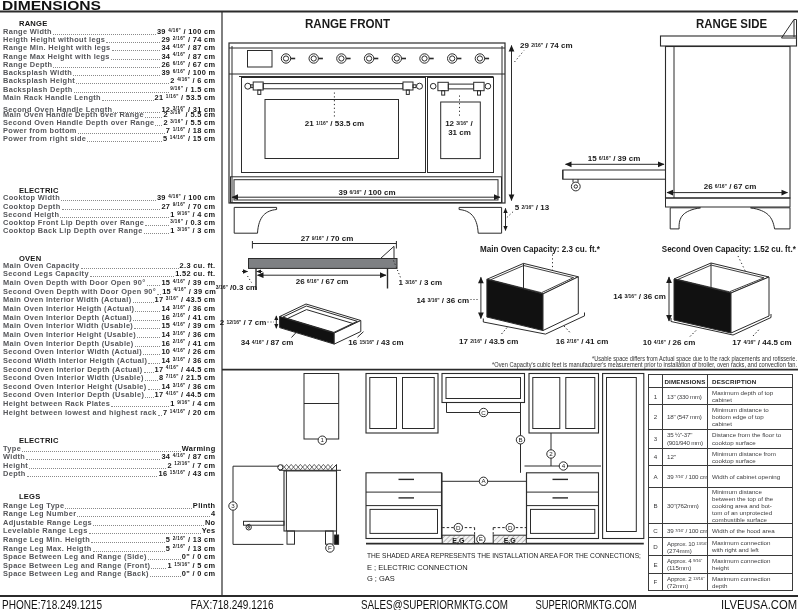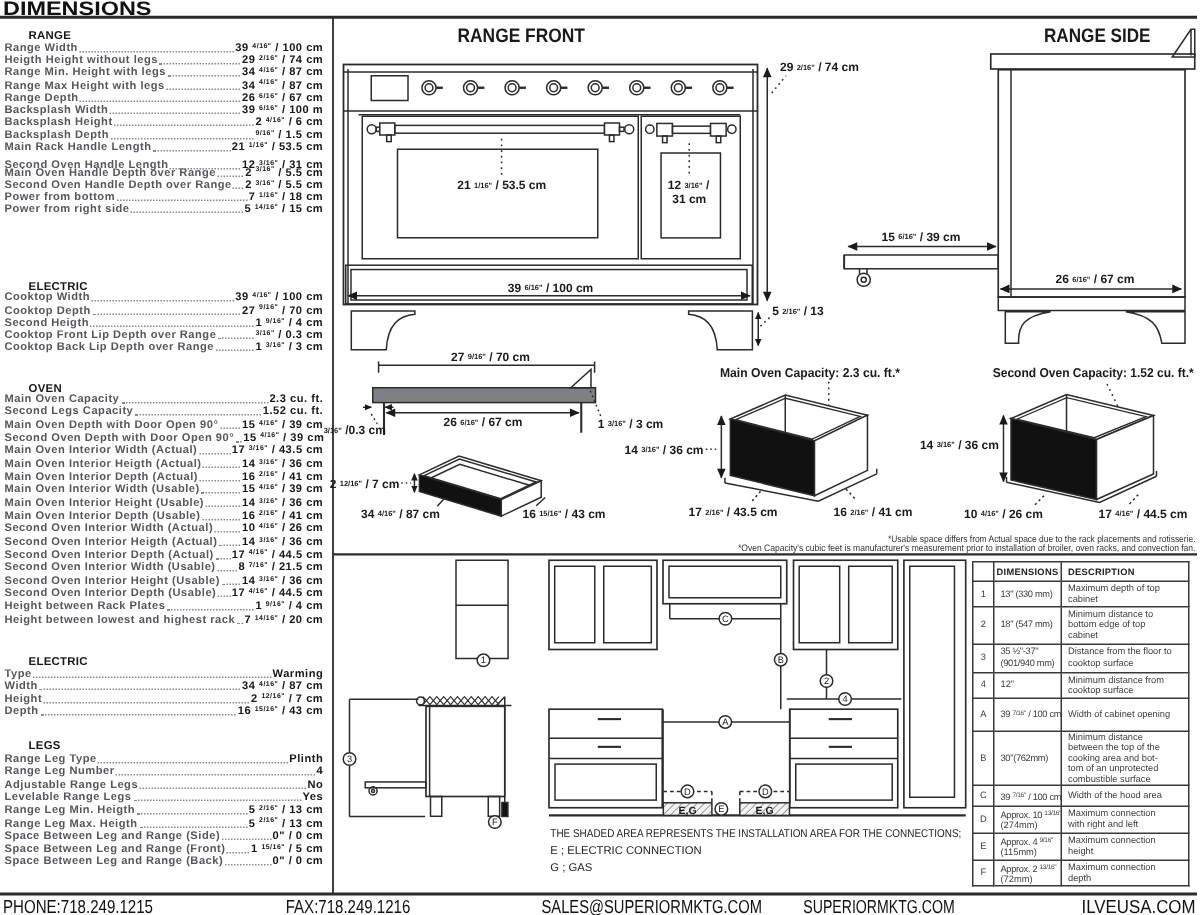--- a/index.html
+++ b/index.html
@@ -181,21 +181,21 @@
       <span class="lb">Main Oven Interior Depth (Usable)</span>
       <span class="ld"></span>
       <span class="vl"><b>16 <span class="f">2/16"</span> / 41 cm</b></span>
     </div>
 <div class="row" style="top:348.2px">
       <span class="lb">Second Oven Interior Width (Actual)</span>
       <span class="ld"></span>
       <span class="vl"><b>10 <span class="f">4/16"</span> / 26 cm</b></span>
     </div>
 <div class="row" style="top:356.8px">
-      <span class="lb">Second Oven Interior Heigth (Actual)</span>
+      <span class="lb">Second Width Interior Heigth (Actual)</span>
       <span class="ld"></span>
       <span class="vl"><b>14 <span class="f">3/16"</span> / 36 cm</b></span>
     </div>
 <div class="row" style="top:365.5px">
       <span class="lb">Second Oven Interior Depth (Actual)</span>
       <span class="ld"></span>
       <span class="vl"><b>17 <span class="f">4/16"</span> / 44.5 cm</b></span>
     </div>
 <div class="row" style="top:374.1px">
       <span class="lb">Second Oven Interior Width (Usable)</span>

